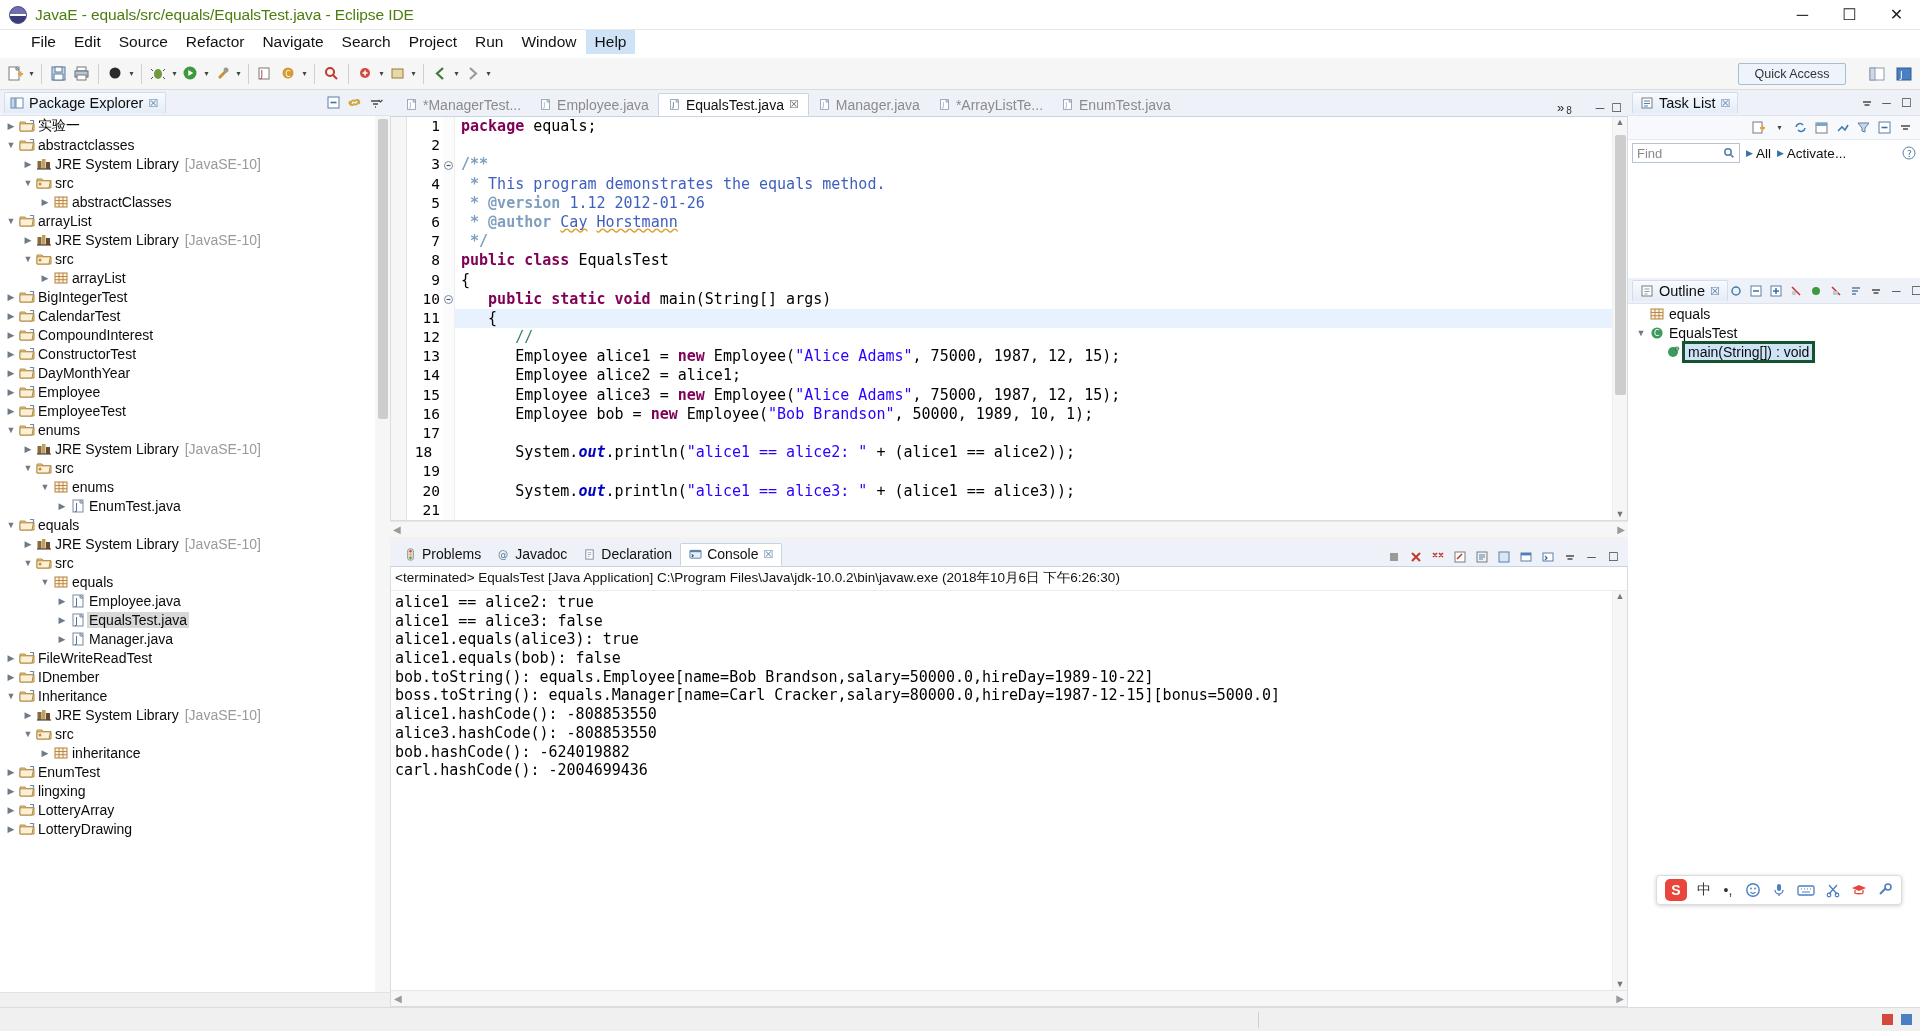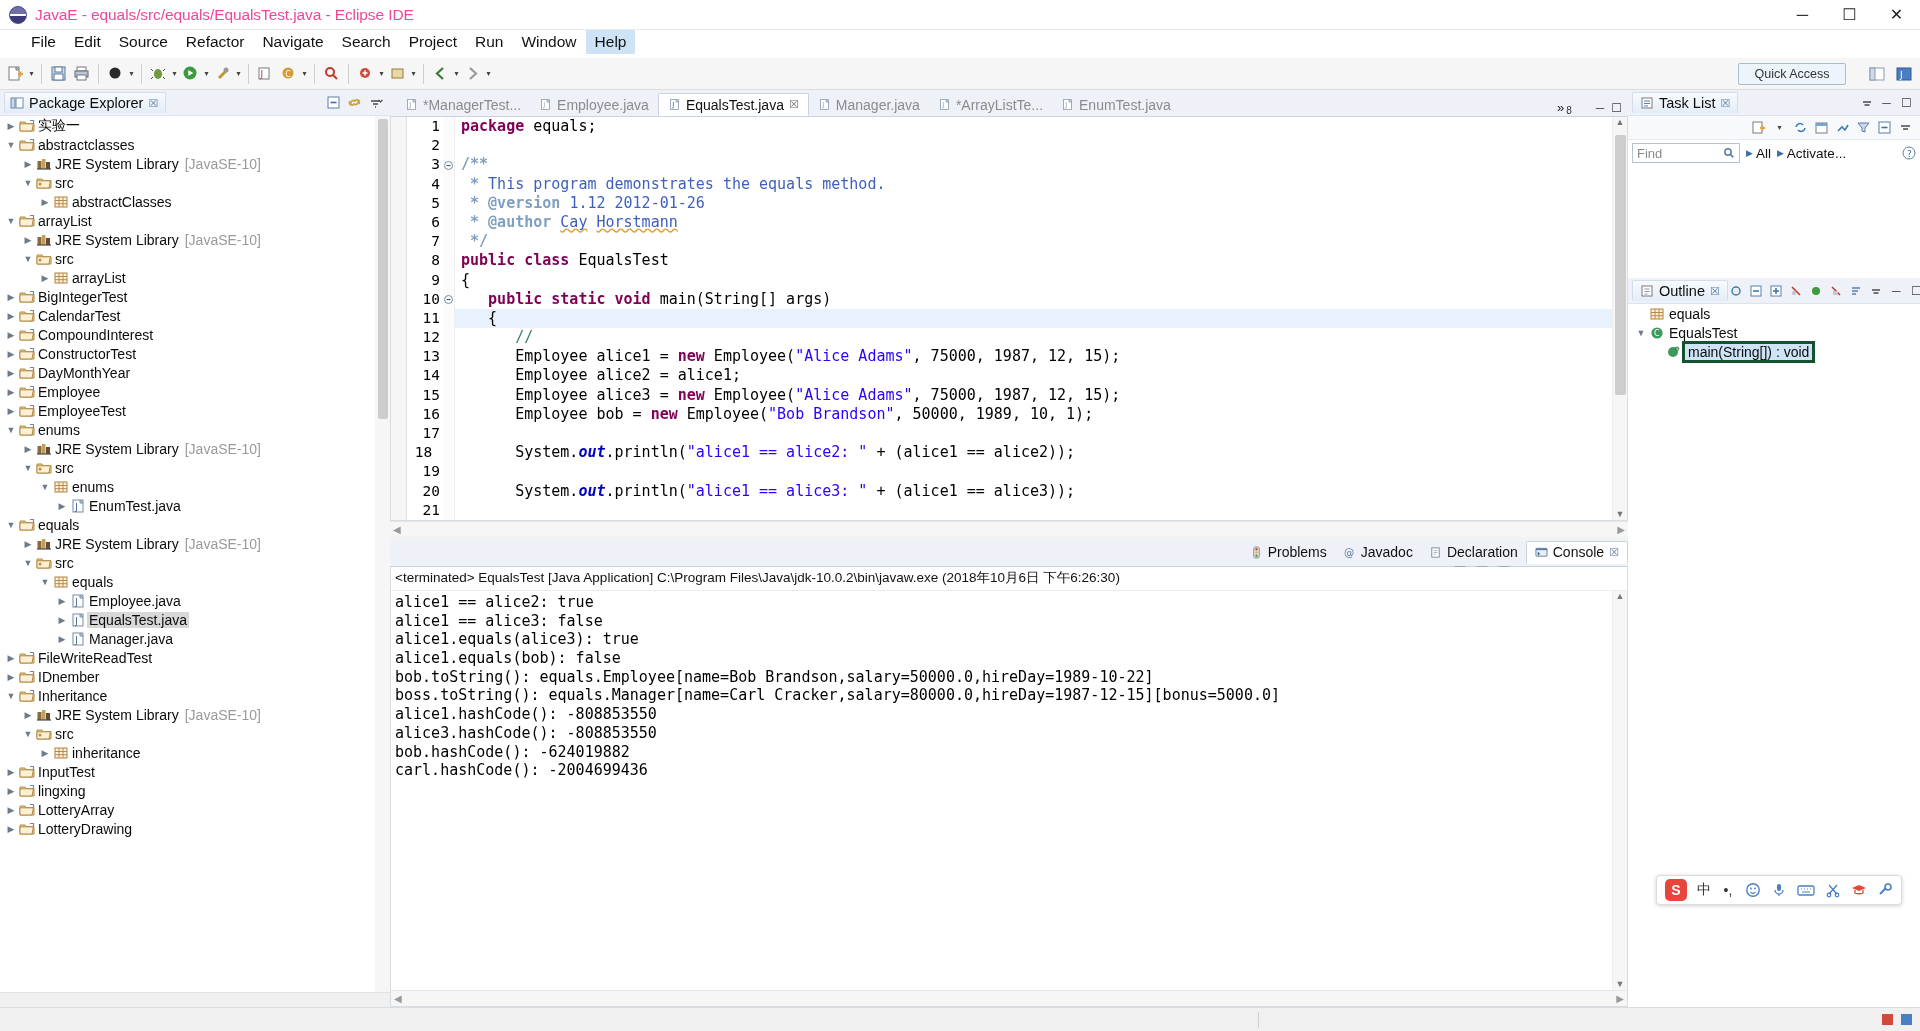--- a/index.html
+++ b/index.html
@@ -17,21 +17,21 @@
   .titlebar {
     height: 30px; background: #ffffff; display: flex; align-items: center;
     border-bottom: 1px solid #e8e8e8; flex: 0 0 30px;
   }
   .titlebar .appicon {
     width: 18px; height: 18px; margin-left: 9px; margin-right: 8px;
     border-radius: 50%;
     background: linear-gradient(#6f6fae 0 45%, #ffffff 45% 55%, #3a3a78 55% 100%);
     border: 1px solid #4a4a85;
   }
-  .titlebar .ttl { font-size: 15.5px; color: #ec4899; letter-spacing: -0.1px; }
+  .titlebar .ttl { font-size: 15.5px; color: #4d7c0f; letter-spacing: -0.1px; }
   .titlebar .wbtns { margin-left: auto; display: flex; height: 30px; }
   .titlebar .wbtn {
     width: 47px; height: 30px; display: flex; align-items: center; justify-content: center;
     font-size: 16px; color: #222;
   }
 
   
   .menubar {
     height: 28px; background: #ffffff; display: flex; align-items: flex-start;
     padding-left: 22px; flex: 0 0 28px;
@@ -137,21 +137,21 @@
   .wav { text-decoration: underline wavy #e0a030; text-decoration-skip-ink: none; }
   .editor-vscroll { width: 15px; background: #f6f6f6; position: relative; border-left: 1px solid #eee; }
   .editor-vscroll .thumb { position: absolute; left: 2px; top: 18px; width: 11px; height: 260px; background: #cdcdcd; border-radius: 2px; }
   .editor-hscroll { height: 16px; background: #f6f6f6; border-top: 1px solid #e6e6e6; display: flex; align-items: center; justify-content: space-between; padding: 0 3px; }
   .arrowglyph { font-size: 10px; color: #9a9a9a; }
 
   
   .consolepane { flex: 1 1 auto; display: flex; flex-direction: column; min-height: 0; margin-top: 4px; }
   .ctabs {
     height: 26px; display: flex; align-items: flex-end; background: #eef2f8;
-    border-bottom: 1px solid #c8d4e2; padding-left: 6px; flex-direction: column;
+    border-bottom: 1px solid #c8d4e2; padding-left: 6px;
   }
   .ctab {
     display: flex; align-items: center; gap: 5px; height: 23px; padding: 0 8px;
     font-size: 14px; color: #111; white-space: nowrap;
   }
   .ctab.active { background: #fff; border: 1px solid #c8d4e2; border-bottom: 1px solid #fff; border-radius: 2px 2px 0 0; }
   .ctabs .cicons { margin-left: auto; display: flex; align-items: center; gap: 5px; padding-right: 6px; }
   .consolebody { flex: 1 1 auto; background: #fff; border: 1px solid #d7dde5; border-top: none; display: flex; flex-direction: column; min-height: 0; position: relative; }
   .termline { font-size: 13.5px; color: #111; padding: 2px 4px 3px 4px; white-space: nowrap; border-bottom: 1px solid #ececec; }
   .outwrap { flex: 1 1 auto; position: relative; overflow: hidden; padding-left: 4px; padding-top: 2px; }
@@ -774,21 +774,21 @@
             </div>
             <div class="trow" style="padding-left: 4px;">
               <span class="twist"><span style="font-size:9px;">▶</span></span>
               <span class="ticon">
                 <svg width="16" height="16" viewBox="0 0 16 16">
                   <path d="M1 4h5l1.2 1.6H15V13H1z" fill="#f2d9a0" stroke="#b08a42"></path>
                   <path d="M1 5.8h13.4L13 13H1z" fill="#fbf0d6" stroke="#b08a42"></path>
                   <path d="M11 2.5h3.5v3" fill="none" stroke="#6a8aba" stroke-width="1.2"></path>
                 </svg>
               </span>
-              <span class="tlabel">InputTest</span>
+              <span class="tlabel">EnumTest</span>
             </div>
             <div class="trow" style="padding-left: 4px;">
               <span class="twist"><span style="font-size:9px;">▶</span></span>
               <span class="ticon">
                 <svg width="16" height="16" viewBox="0 0 16 16">
                   <path d="M1 4h5l1.2 1.6H15V13H1z" fill="#f2d9a0" stroke="#b08a42"></path>
                   <path d="M1 5.8h13.4L13 13H1z" fill="#fbf0d6" stroke="#b08a42"></path>
                   <path d="M11 2.5h3.5v3" fill="none" stroke="#6a8aba" stroke-width="1.2"></path>
                 </svg>
               </span>

